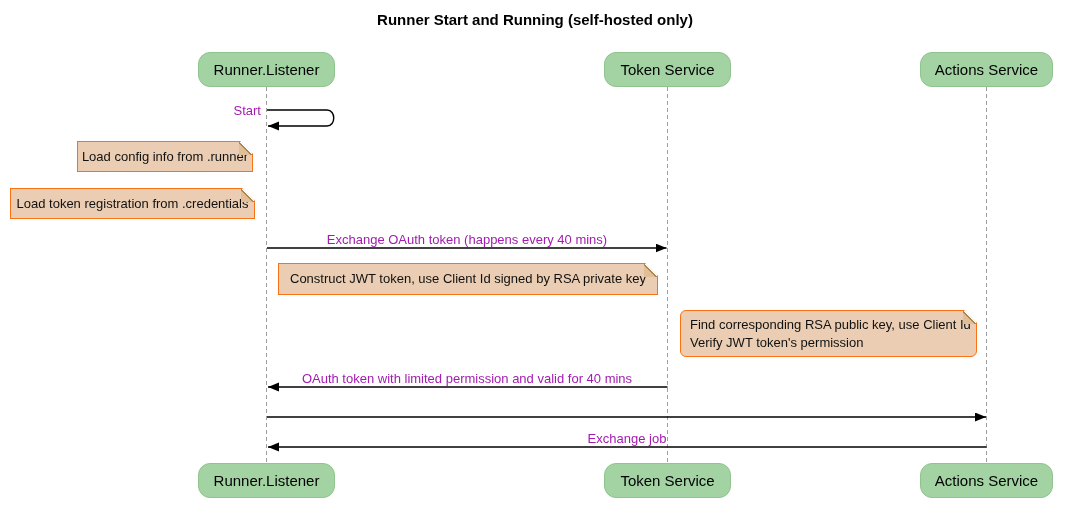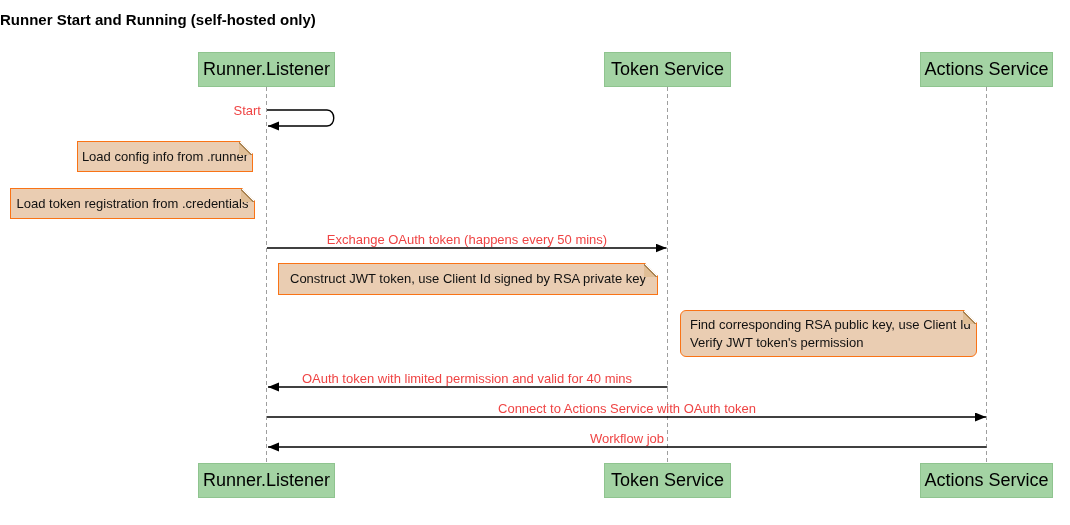--- a/index.html
+++ b/index.html
@@ -14,49 +14,49 @@
     height: 525px;
     background: #ffffff;
     overflow: hidden;
     color: #000;
   }
   .title {
     position: absolute;
     top: 11px;
     left: 0;
     width: 100%;
-    text-align: left;
+    text-align: center;
     font-size: 15px;
     font-weight: bold;
     color: #000;
   }
   .participant {
     position: absolute;
     height: 35px;
     background: #A3D3A3;
     border: 1px solid #8FC48F;
-    border-radius: 0;
+    border-radius: 12px;
     box-sizing: border-box;
     display: flex;
     align-items: center;
     justify-content: center;
-    font-size: 18px;
+    font-size: 15px;
     color: #000;
     z-index: 3;
     text-align: right;
   }
   .svg-layer {
     position: absolute;
     inset: 0;
     z-index: 1;
   }
   .msg-label {
     position: absolute;
     font-size: 13px;
-    color: #ef4444;
+    color: #a21caf;
     text-align: center;
     line-height: 15px;
     z-index: 2;
     white-space: nowrap;
   }
   .msg-label.right-align { text-align: right; }
   .note {
     position: absolute;
     background: #EACDB2;
     border: 1px solid #f97316;
@@ -132,27 +132,26 @@
   </div>
   <div class="participant" style="left:604px; top:463px; width:127px;">
     <span>Token Service</span>
   </div>
   <div class="participant" style="left:920px; top:463px; width:133px;">
     <span>Actions Service</span>
   </div>
 
   <div class="msg-label right-align" style="left:160px; top:103px; width:101px;">Start</div>
 
-  <div class="msg-label" style="left:267px; top:232px; width:400px;">Exchange OAuth token (happens every 50 mins)</div>
+  <div class="msg-label" style="left:267px; top:232px; width:400px;">Exchange OAuth token (happens every 40 mins)</div>
 
   <div class="msg-label" style="left:267px; top:371px; width:400px;">OAuth token with limited permission and valid for 40 mins</div>
 
-  <div class="msg-label" style="left:267px; top:401px; width:720px;">Connect to Actions Service with OAuth token</div>
 
-  <div class="msg-label" style="left:267px; top:431px; width:720px;">Workflow job</div>
+  <div class="msg-label" style="left:267px; top:431px; width:720px;">Exchange job</div>
 
   <div class="note centered" style="left:77px; top:141px; width:176px; height:31px;">
     <span class="fold"></span>
     <div class="note-text">
       <div class="note-line">Load config info from .runner</div>
     </div>
   </div>
 
   <div class="note centered" style="left:278px; top:263px; width:380px; height:32px;">
     <span class="fold"></span>

